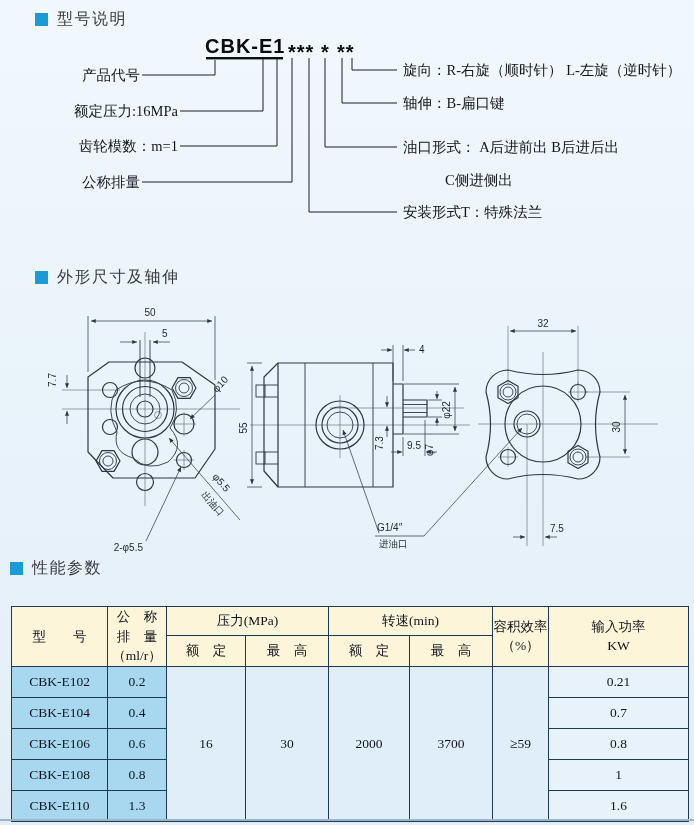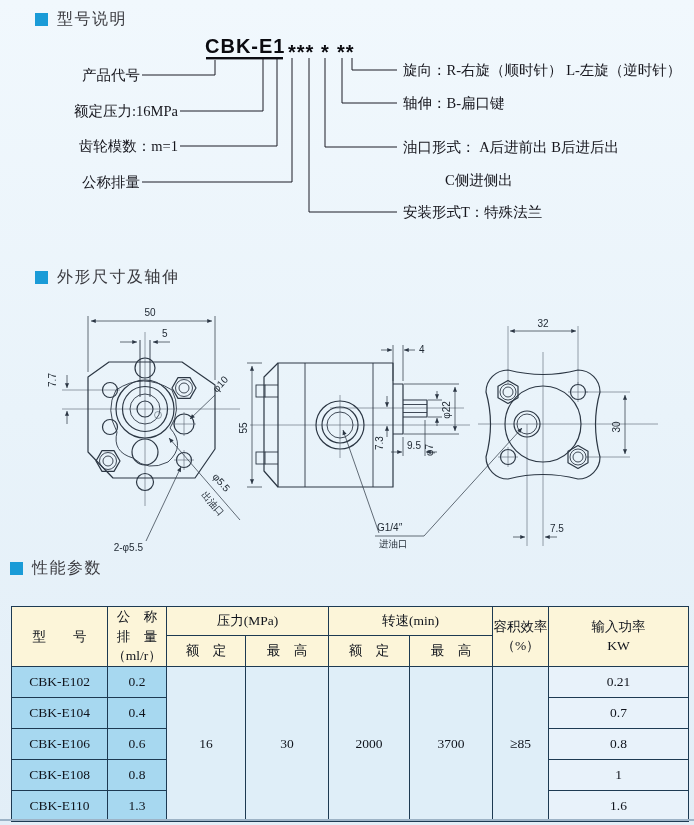--- a/index.html
+++ b/index.html
@@ -237,21 +237,21 @@
       </tr>
     </thead>
     <tbody>
       <tr class="dr">
         <td class="mcell">CBK-E102</td>
         <td class="mcell">0.2</td>
         <td class="lcell" rowspan="5">16</td>
         <td class="lcell" rowspan="5">30</td>
         <td class="lcell" rowspan="5">2000</td>
         <td class="lcell" rowspan="5">3700</td>
-        <td class="lcell" rowspan="5">≥85</td>
+        <td class="lcell" rowspan="5">≥59</td>
         <td class="pcell">0.21</td>
       </tr>
       <tr class="dr">
         <td class="mcell">CBK-E104</td>
         <td class="mcell">0.4</td>
         <td class="pcell">0.7</td>
       </tr>
       <tr class="dr">
         <td class="mcell">CBK-E106</td>
         <td class="mcell">0.6</td>

